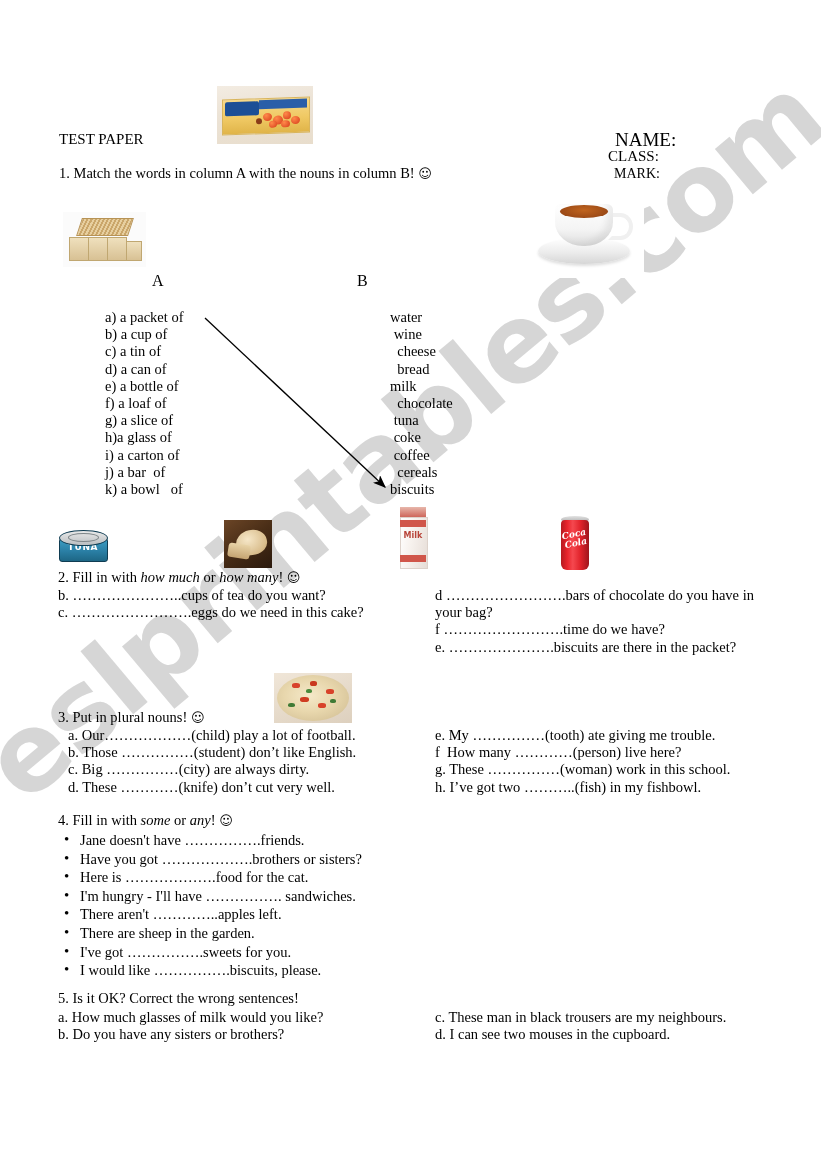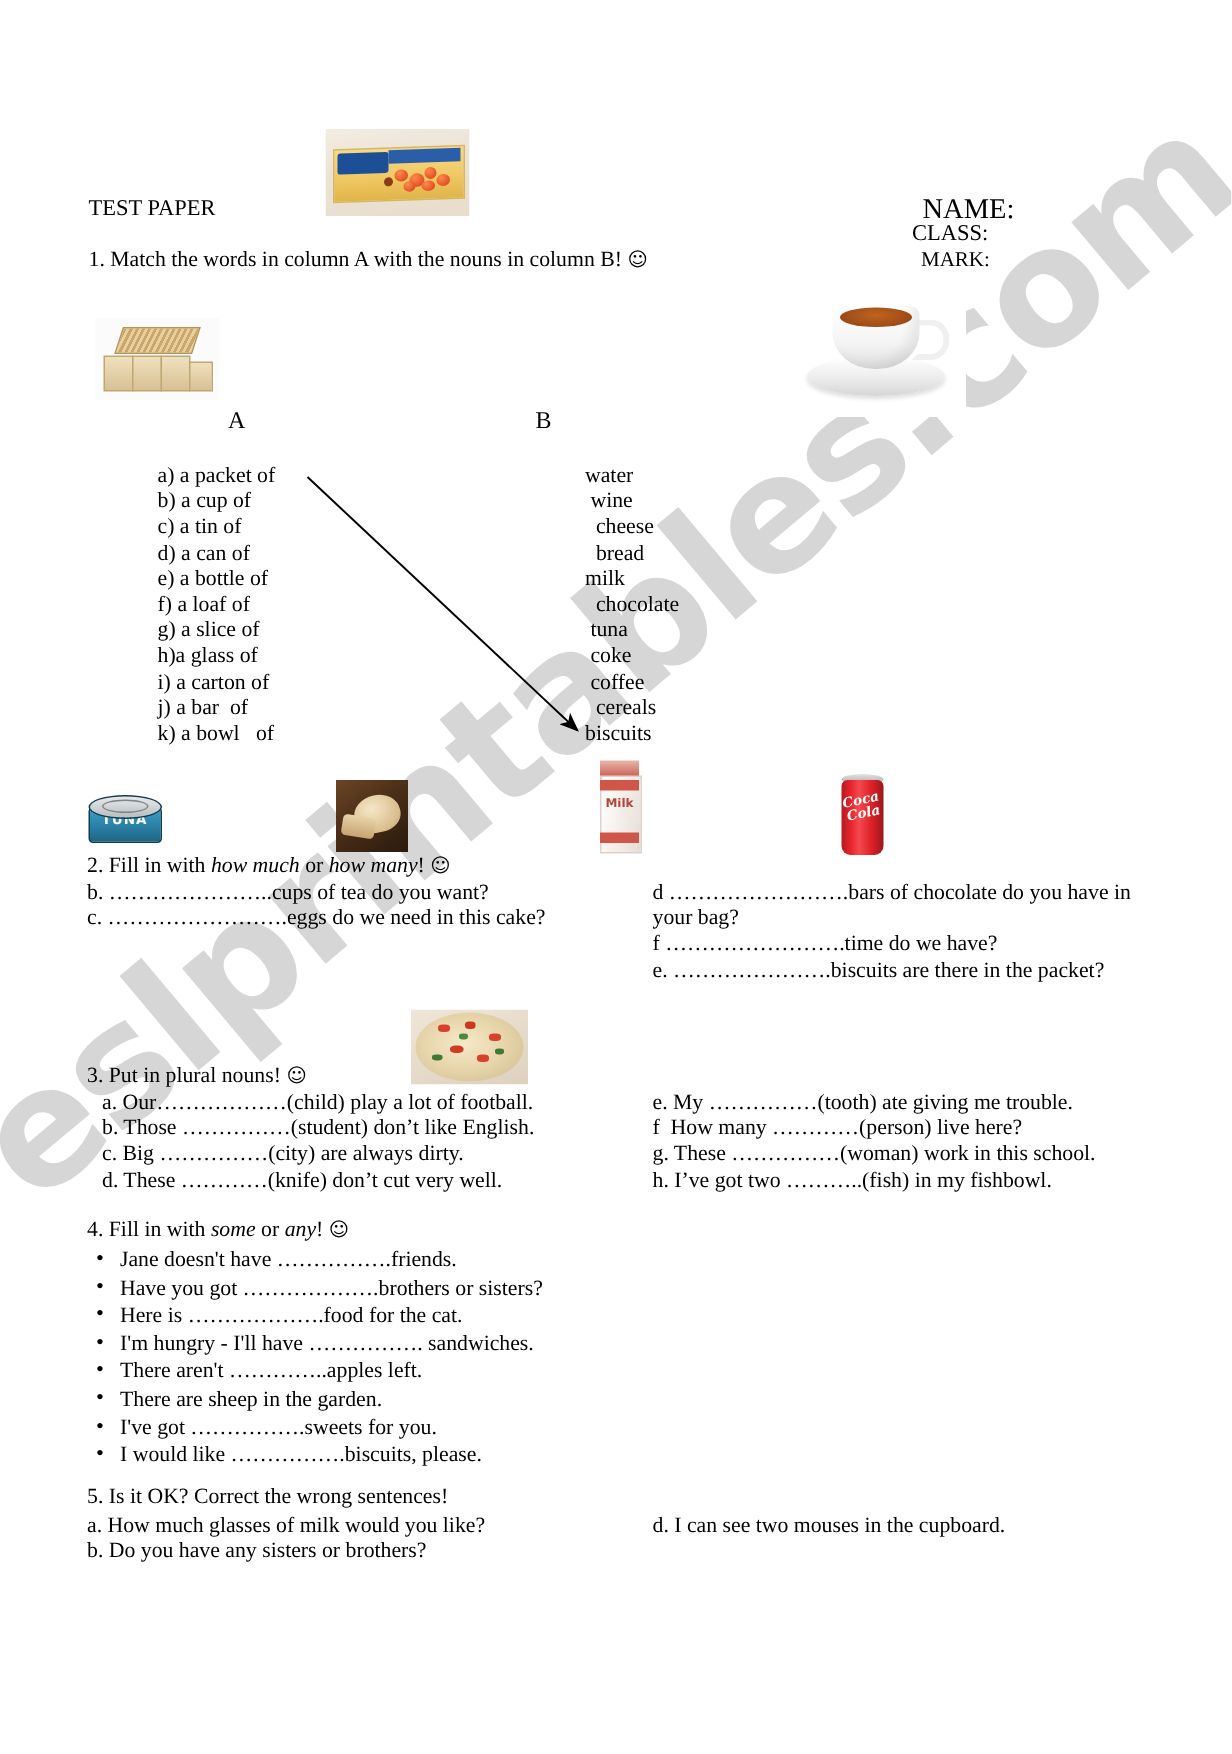--- a/index.html
+++ b/index.html
@@ -467,16 +467,17 @@
       <div>I would like …………….biscuits, please.</div>
     </div>
 
   <div class="txt" style="left:58px; top:990px;">5. Is it OK? Correct the wrong sentences!</div>
 
   <div class="list" id="ex5-left" style="left:58px; top:1009px;">
       <div>a. How much glasses of milk would you like?</div>
       <div>b. Do you have any sisters or brothers?</div>
     </div>
   <div class="list" id="ex5-right" style="left:435px; top:1009px;">
+      <div>c. These man in black trousers are my neighbours.</div>
       <div>d. I can see two mouses in the cupboard.</div>
     </div>
 
 </div>
 
 </body></html>

